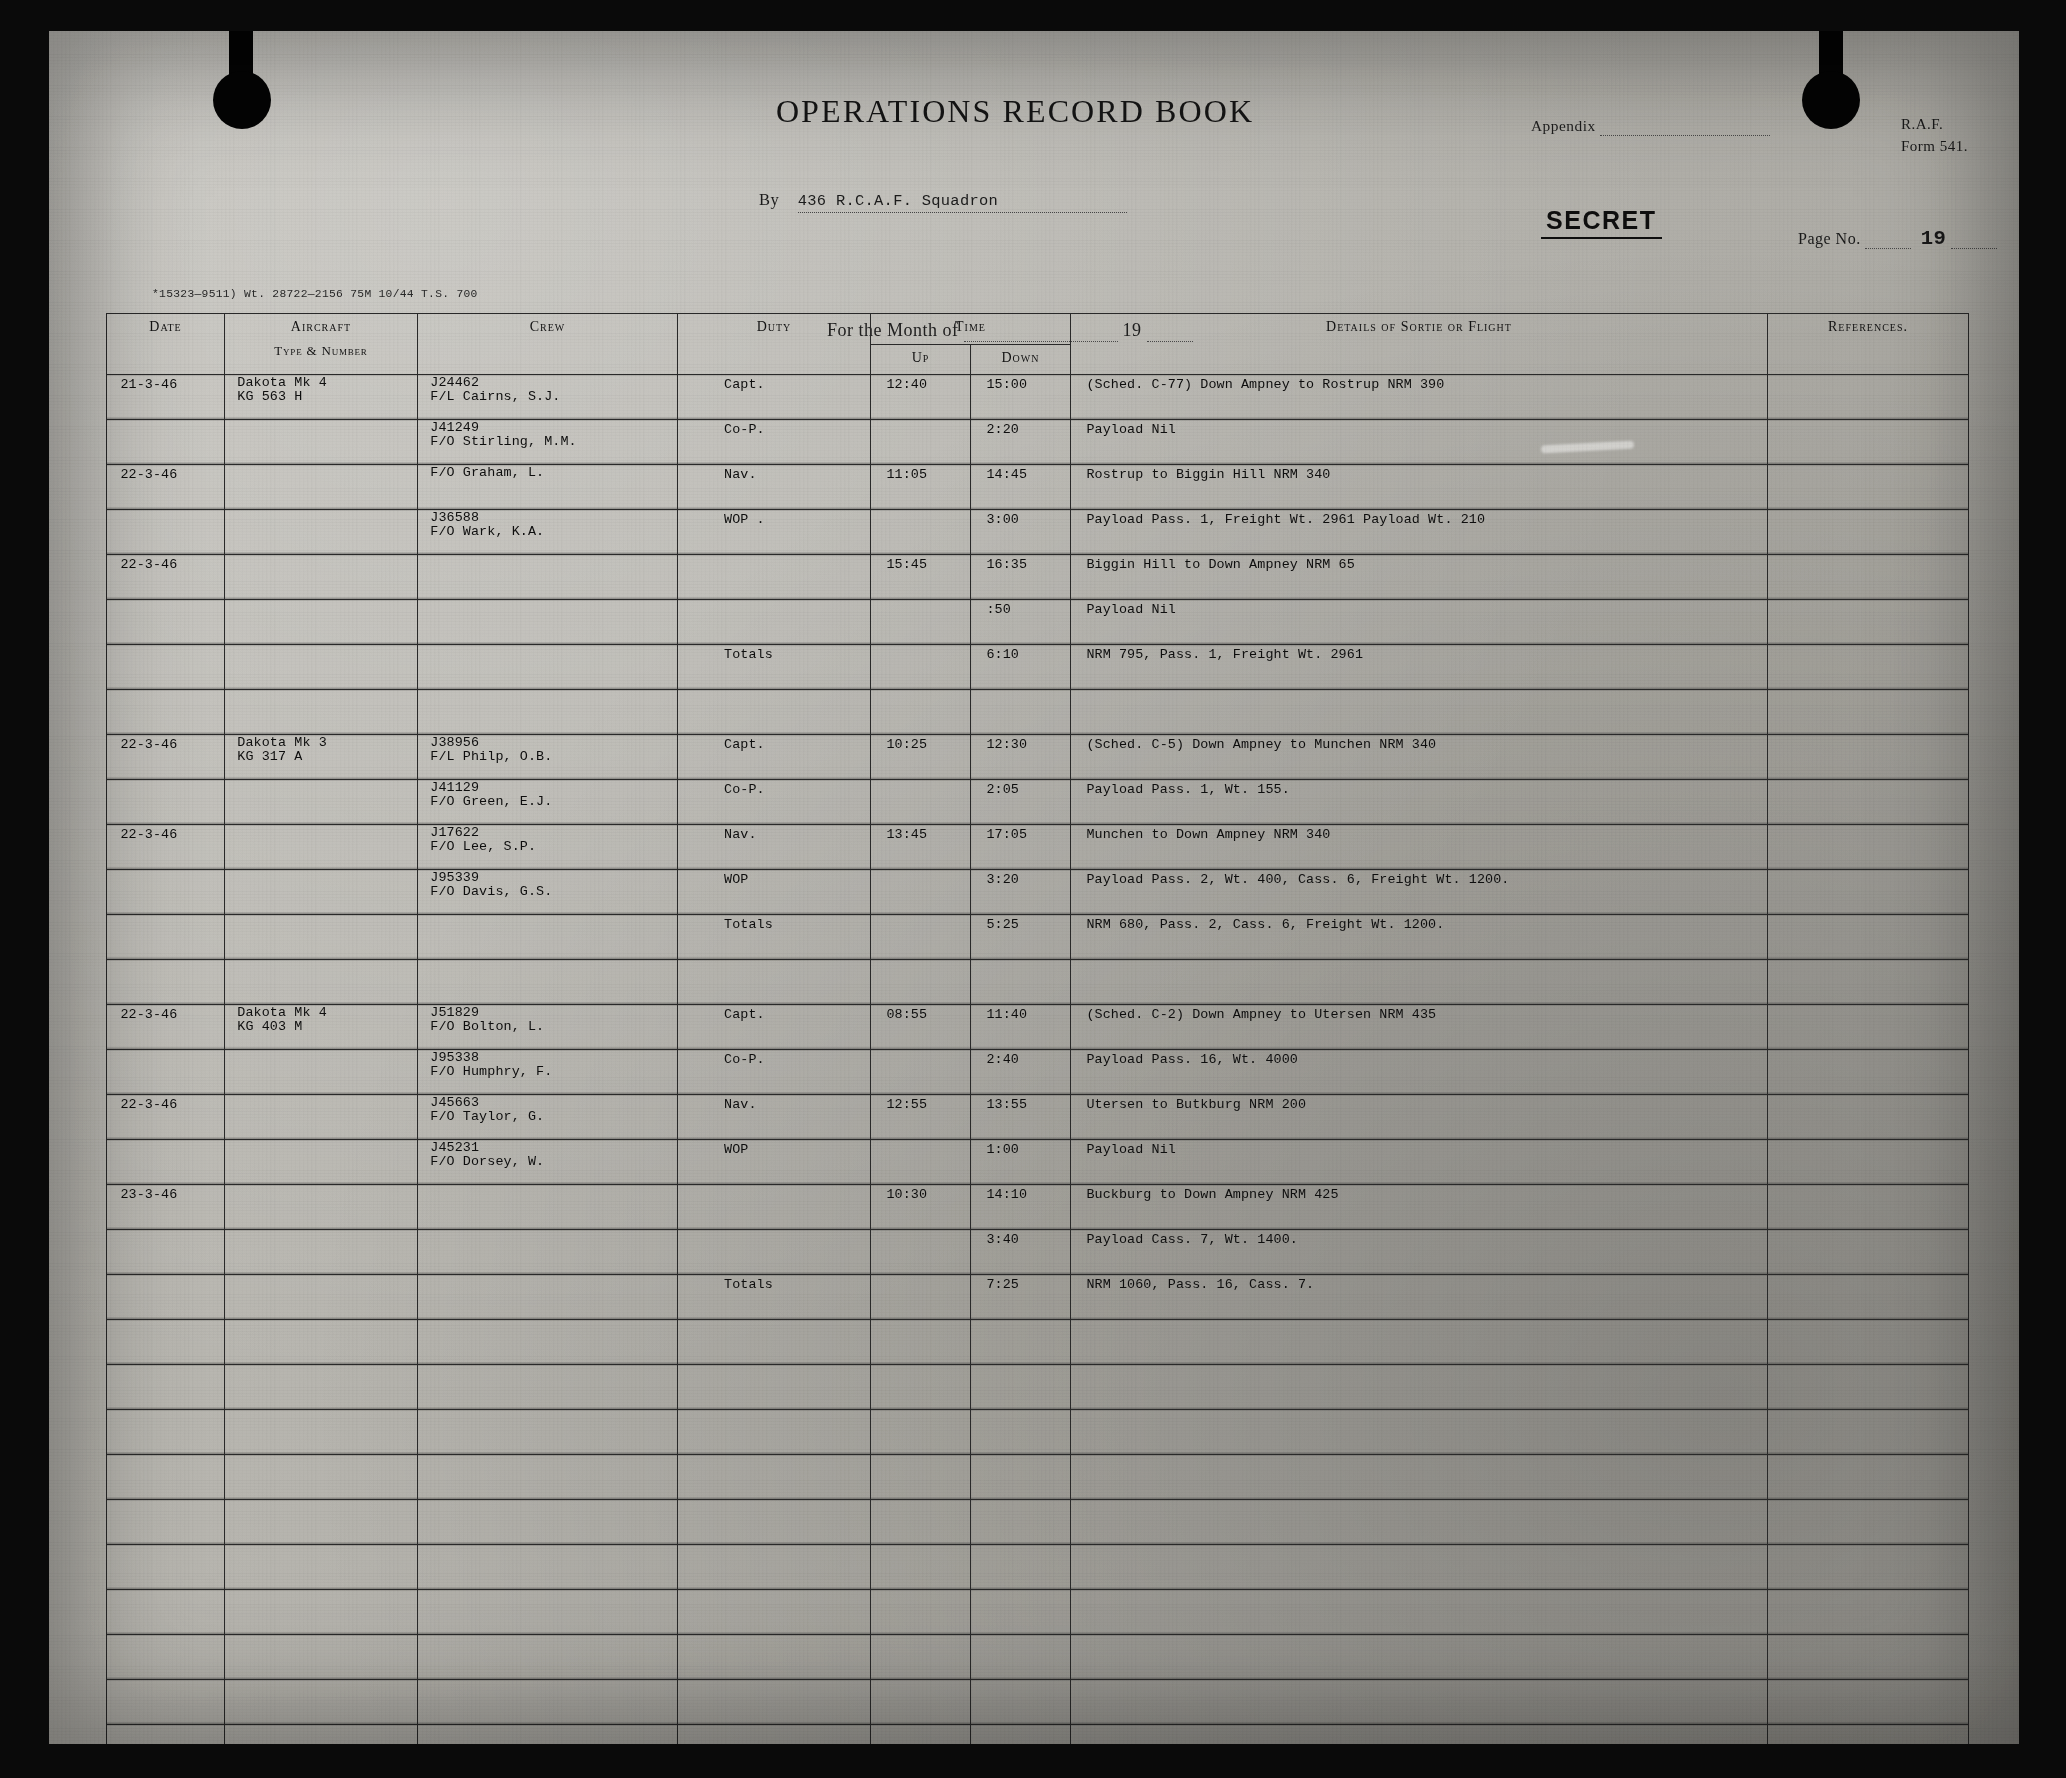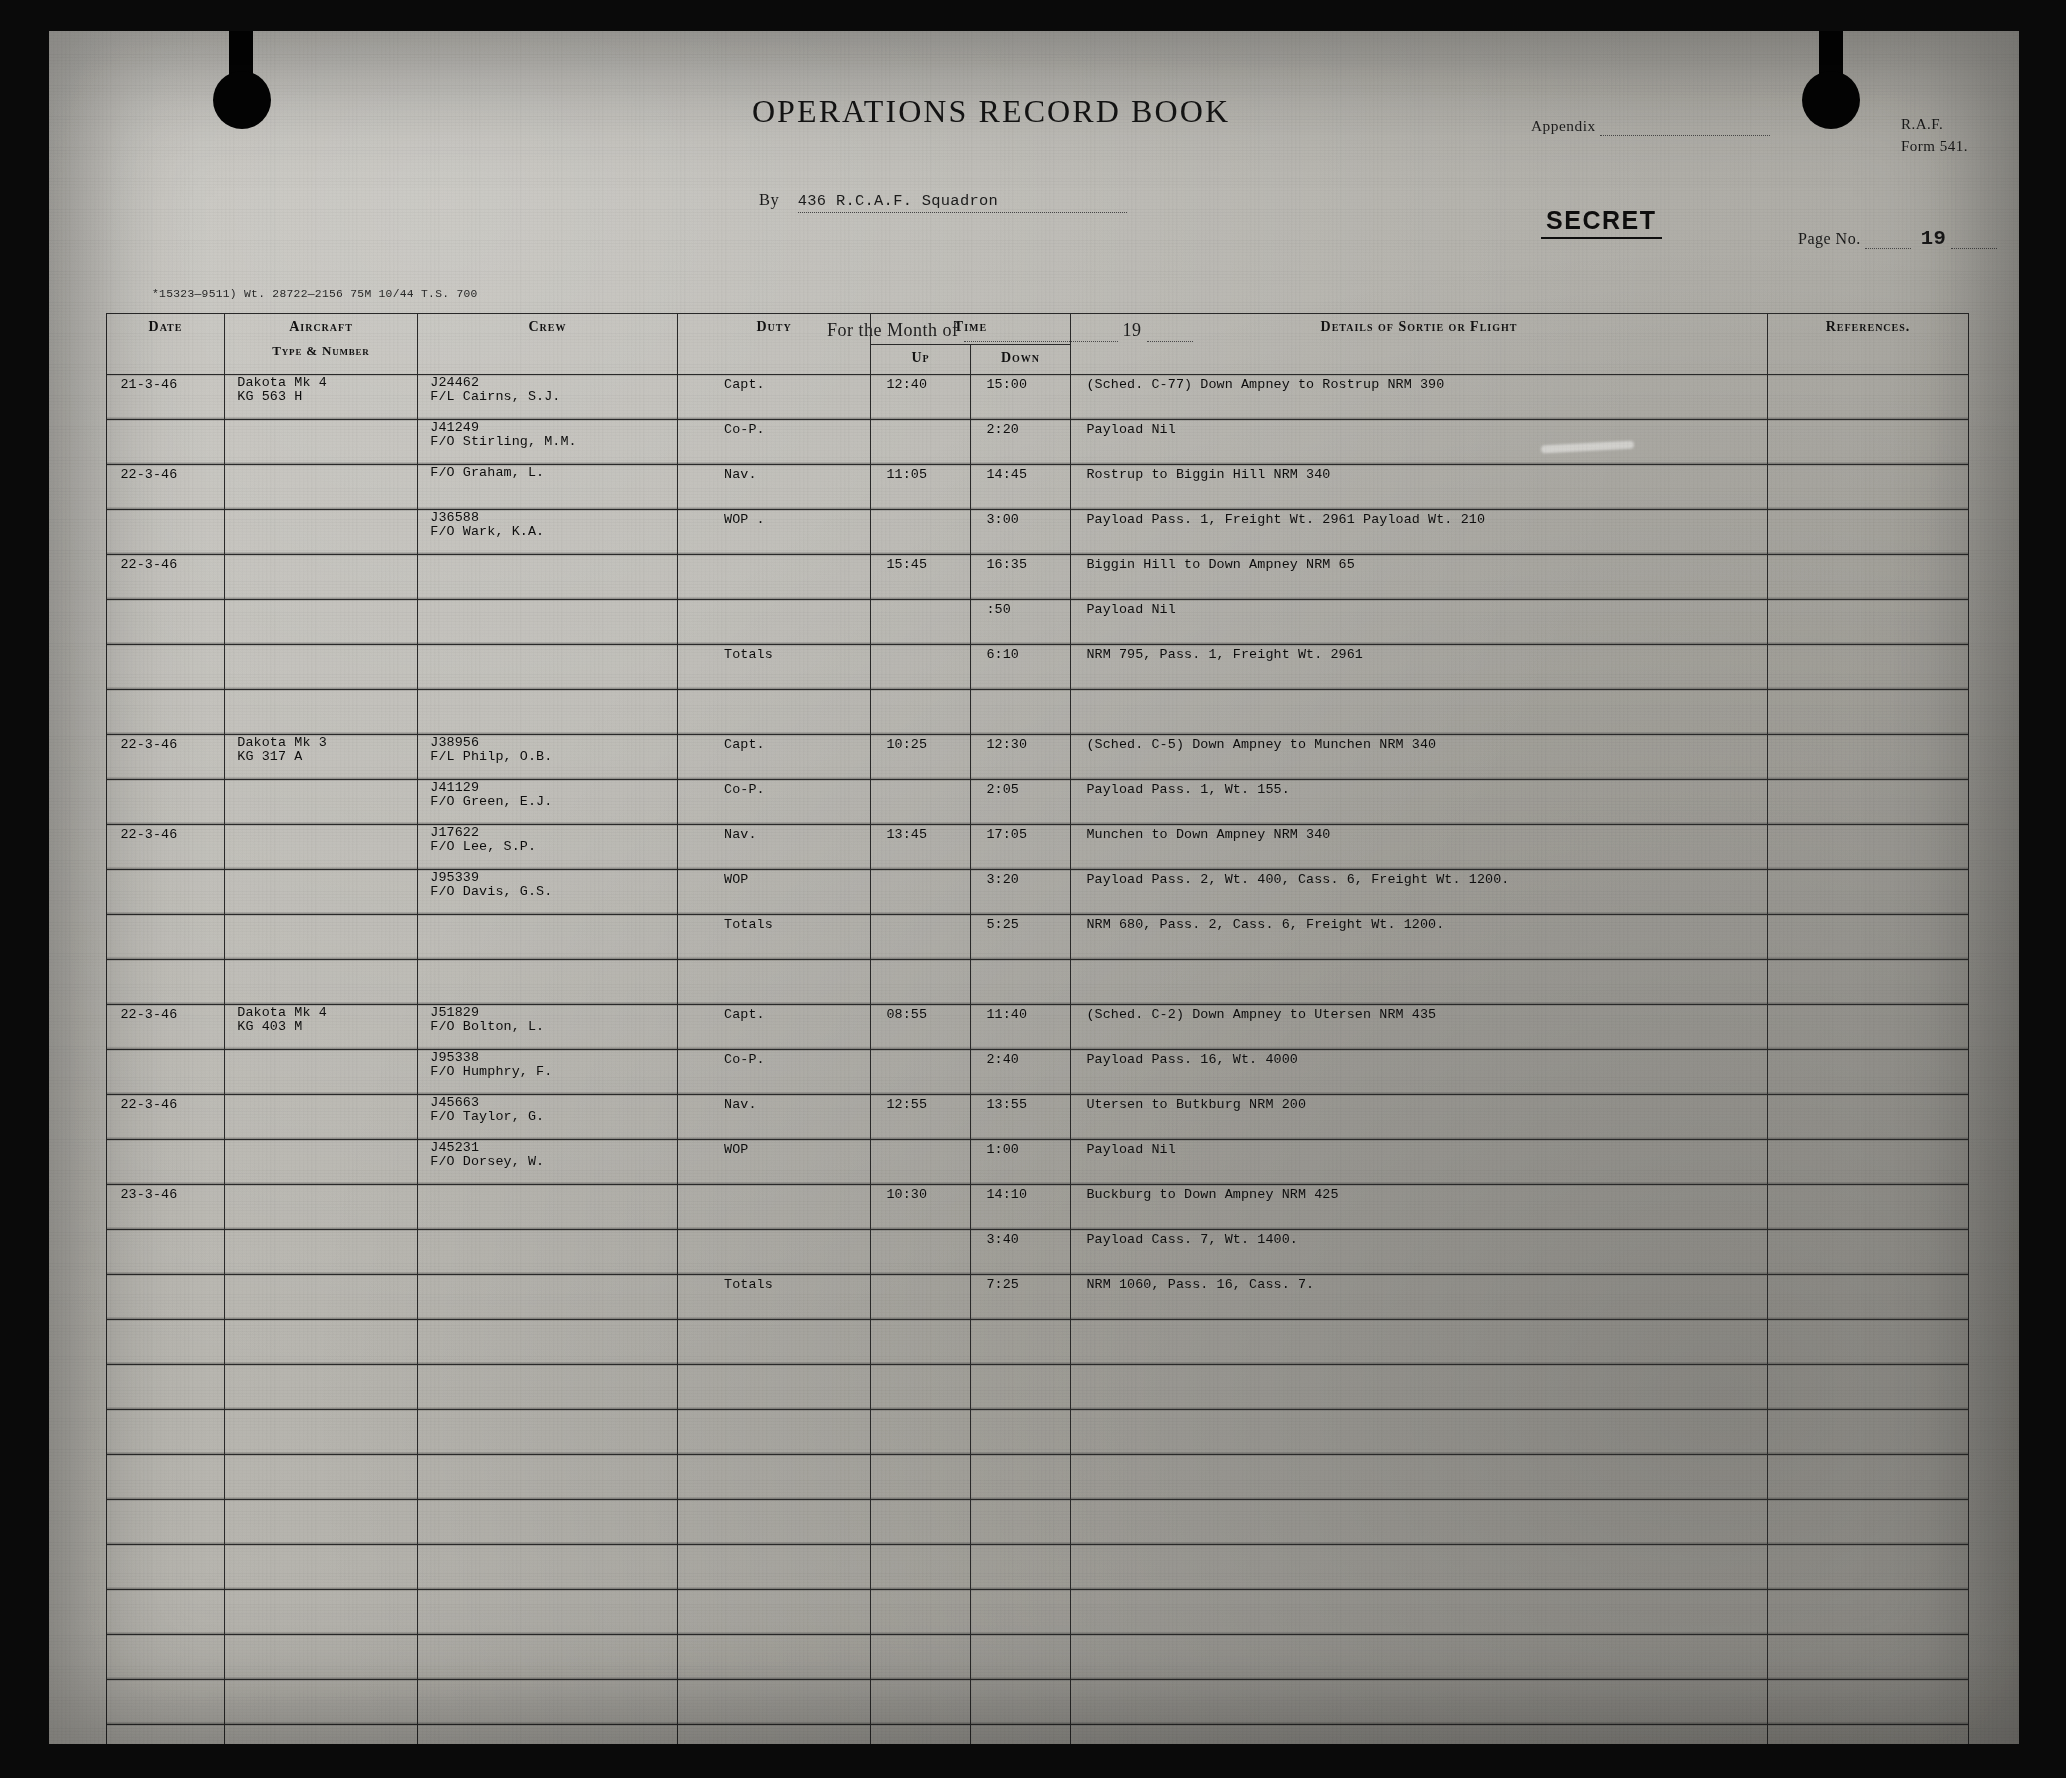--- a/index.html
+++ b/index.html
@@ -64,21 +64,21 @@
   }
 
   
   .hdr {
     position: absolute;
     left: 0; right: 0; top: 0;
     height: 257px;
   }
   .title-main {
     position: absolute;
-    left: 556px;
+    left: 580px;
     top: 62px;
     width: 772px;
     text-align: center;
     font-size: 32px;
     letter-spacing: 2.1px;
     color: #171717;
     font-family: "Liberation Serif", serif;
     font-weight: 400;
   }
   .title-sub {
@@ -186,21 +186,21 @@
     width: 1862px;
     border-collapse: collapse;
     table-layout: fixed;
   }
   table.orb th, table.orb td {
     border: 1px solid #2b2b2b;
     padding: 0;
     vertical-align: top;
   }
   table.orb thead th {
-    font-weight: bold;
+    font-weight: normal;
     font-size: 14px;
     letter-spacing: 1px;
     color: #141414;
     padding: 5.1px 2.1px;
     font-variant: small-caps;
   }
   .th2 { font-size: 13px; letter-spacing: 0.8px; margin-top: 8px; }
   .hdr-date { height: 50px; }
 
   td.cell {

